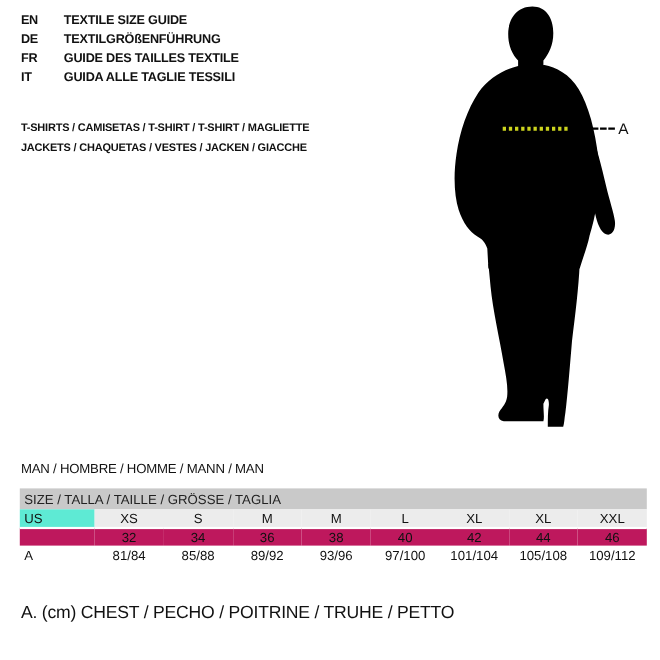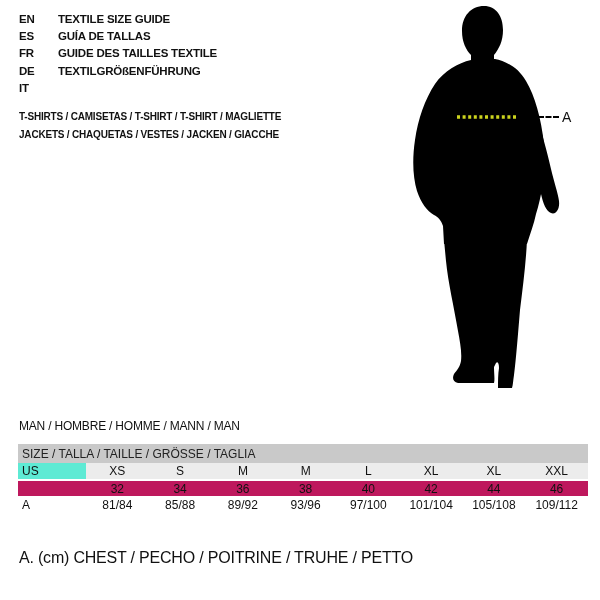--- a/index.html
+++ b/index.html
@@ -39,33 +39,30 @@
 </style>
 </head>
 <body>
 
 <div class="lang-list">
   <div class="lang-row">
     <span class="lang-code">EN</span>
     <span class="lang-label">TEXTILE SIZE GUIDE</span>
   </div>
   <div class="lang-row">
-    <span class="lang-code">ES</span>
-    <span class="lang-label">GUÍA DE TALLAS</span>
+    <span class="lang-code">DE</span>
+    <span class="lang-label">TEXTILGRÖßENFÜHRUNG</span>
   </div>
   <div class="lang-row">
     <span class="lang-code">FR</span>
     <span class="lang-label">GUIDE DES TAILLES TEXTILE</span>
   </div>
   <div class="lang-row">
-    <span class="lang-code">DE</span>
-    <span class="lang-label">TEXTILGRÖßENFÜHRUNG</span>
-  </div>
-  <div class="lang-row">
     <span class="lang-code">IT</span>
+    <span class="lang-label">GUIDA ALLE TAGLIE TESSILI</span>
   </div>
 </div>
 
 <div class="category">
   <div>T-SHIRTS / CAMISETAS / T-SHIRT / T-SHIRT / MAGLIETTE</div>
   <div>JACKETS / CHAQUETAS / VESTES / JACKEN / GIACCHE</div>
 </div>
 
 <svg class="figure-svg" viewBox="0 0 165 385">
   <path d="M76,2 C63,2 54,12 54,27 C54,38 58,46 63,51 L63,58 L86,58 L86,51

